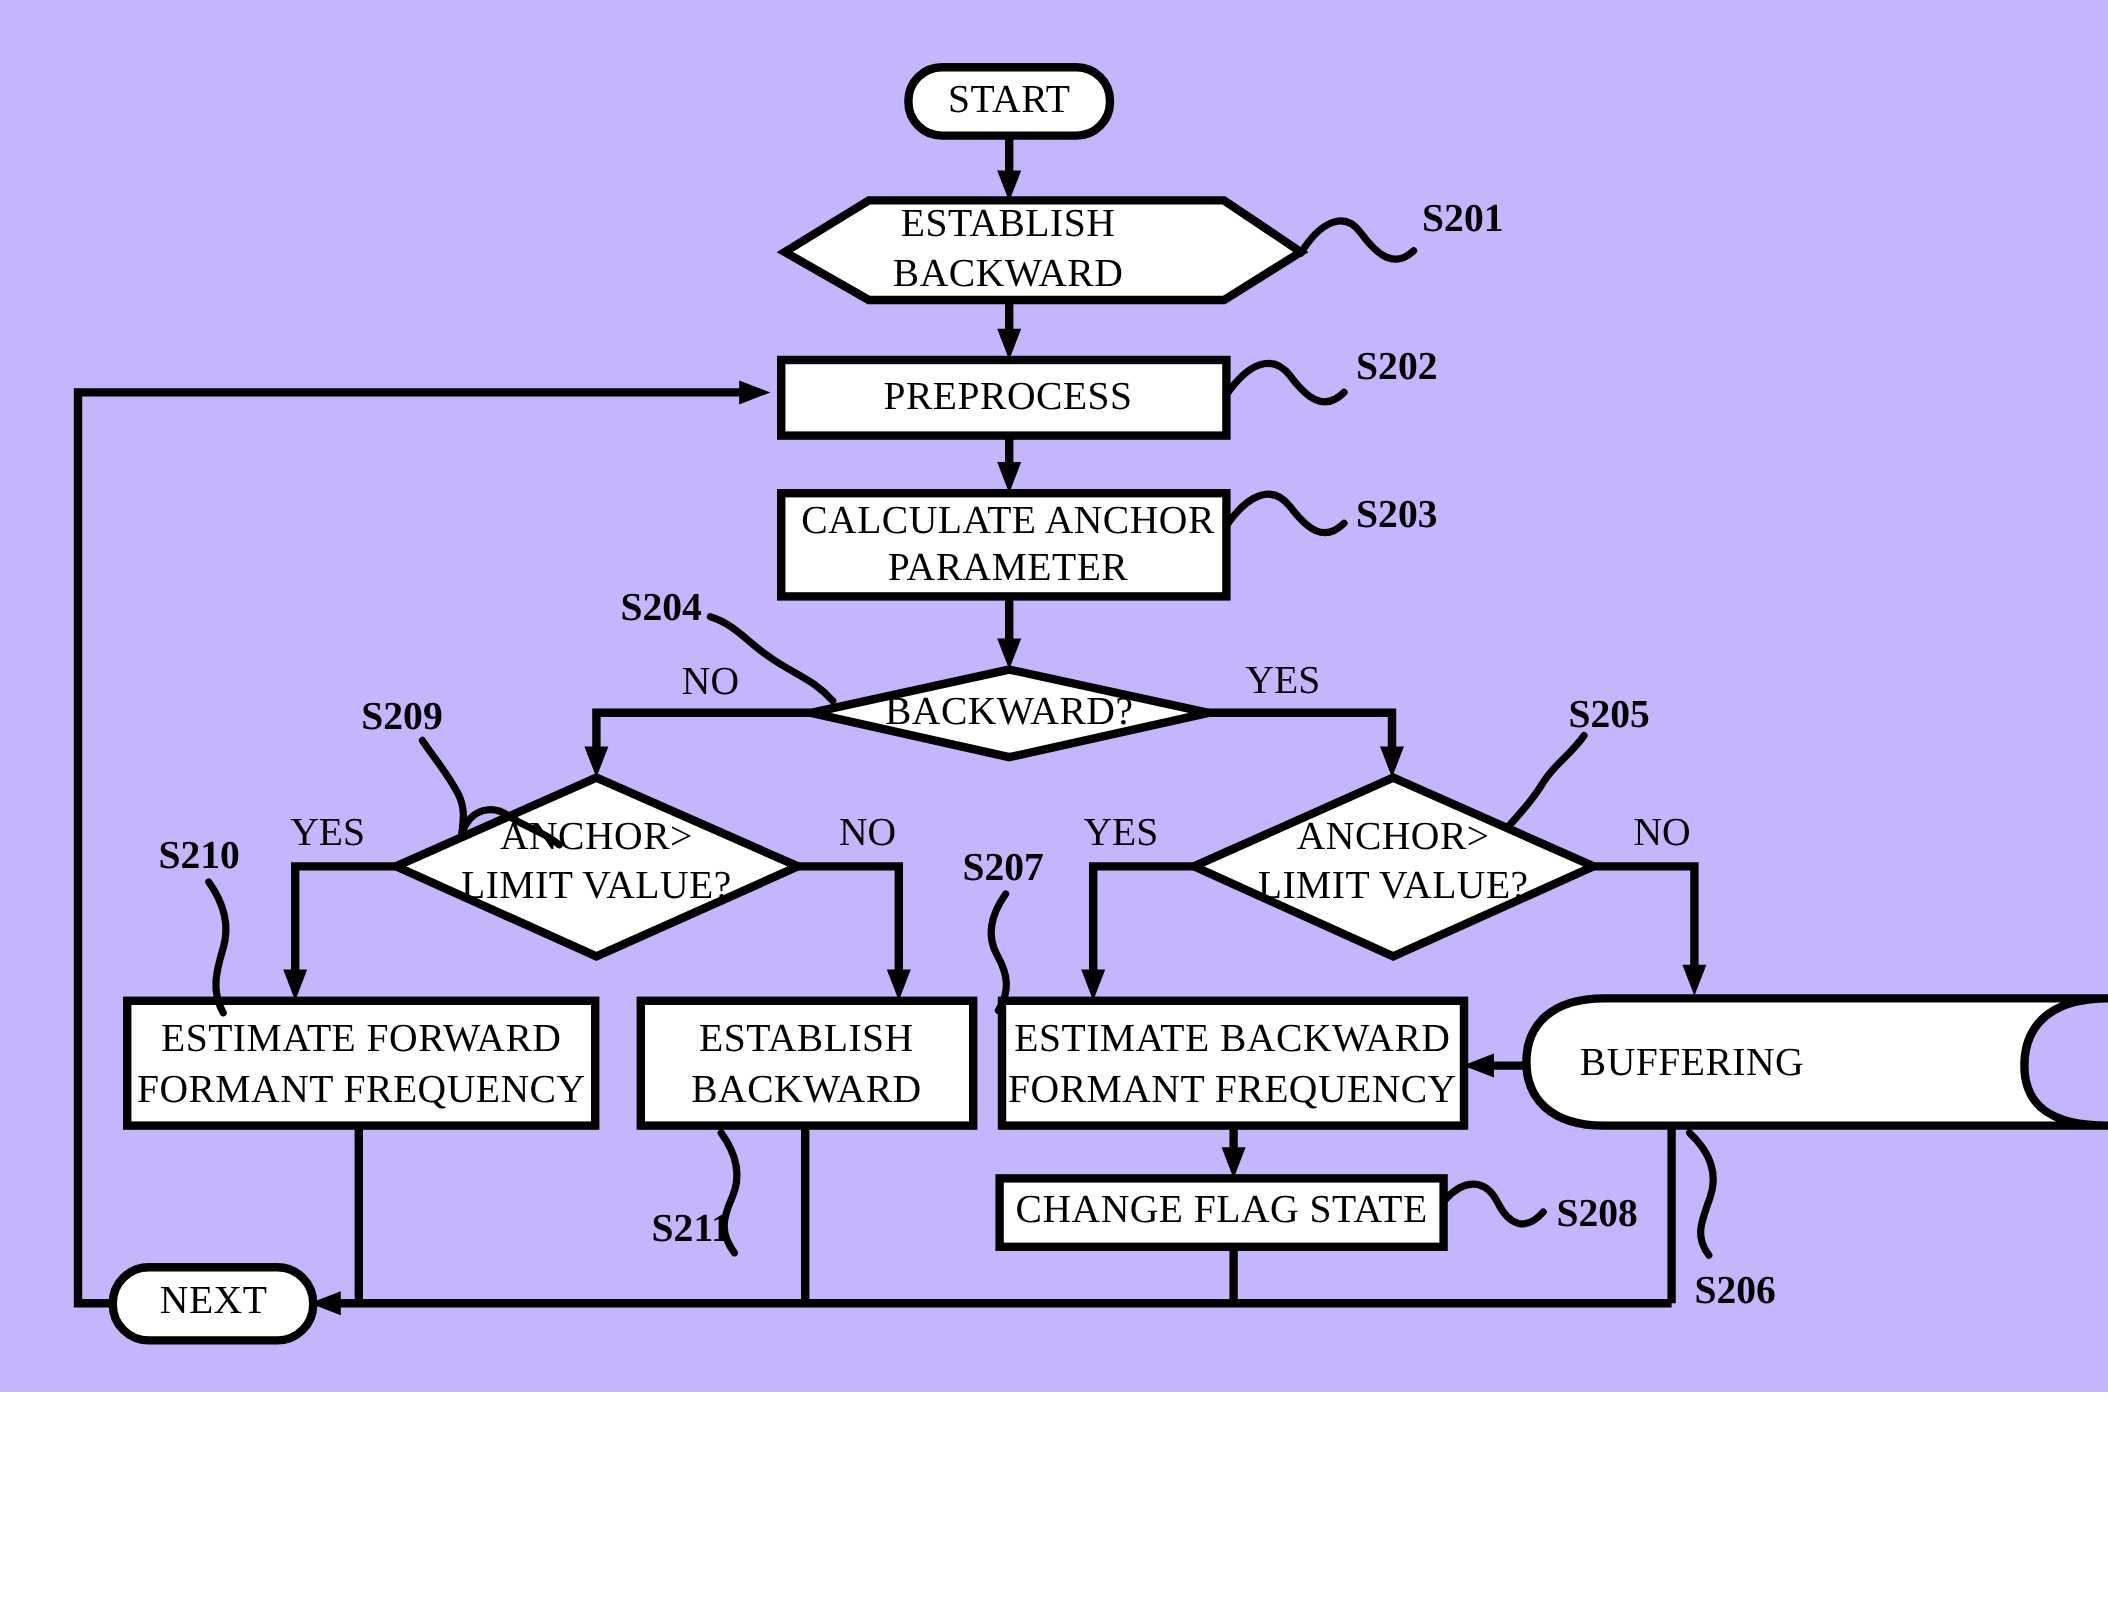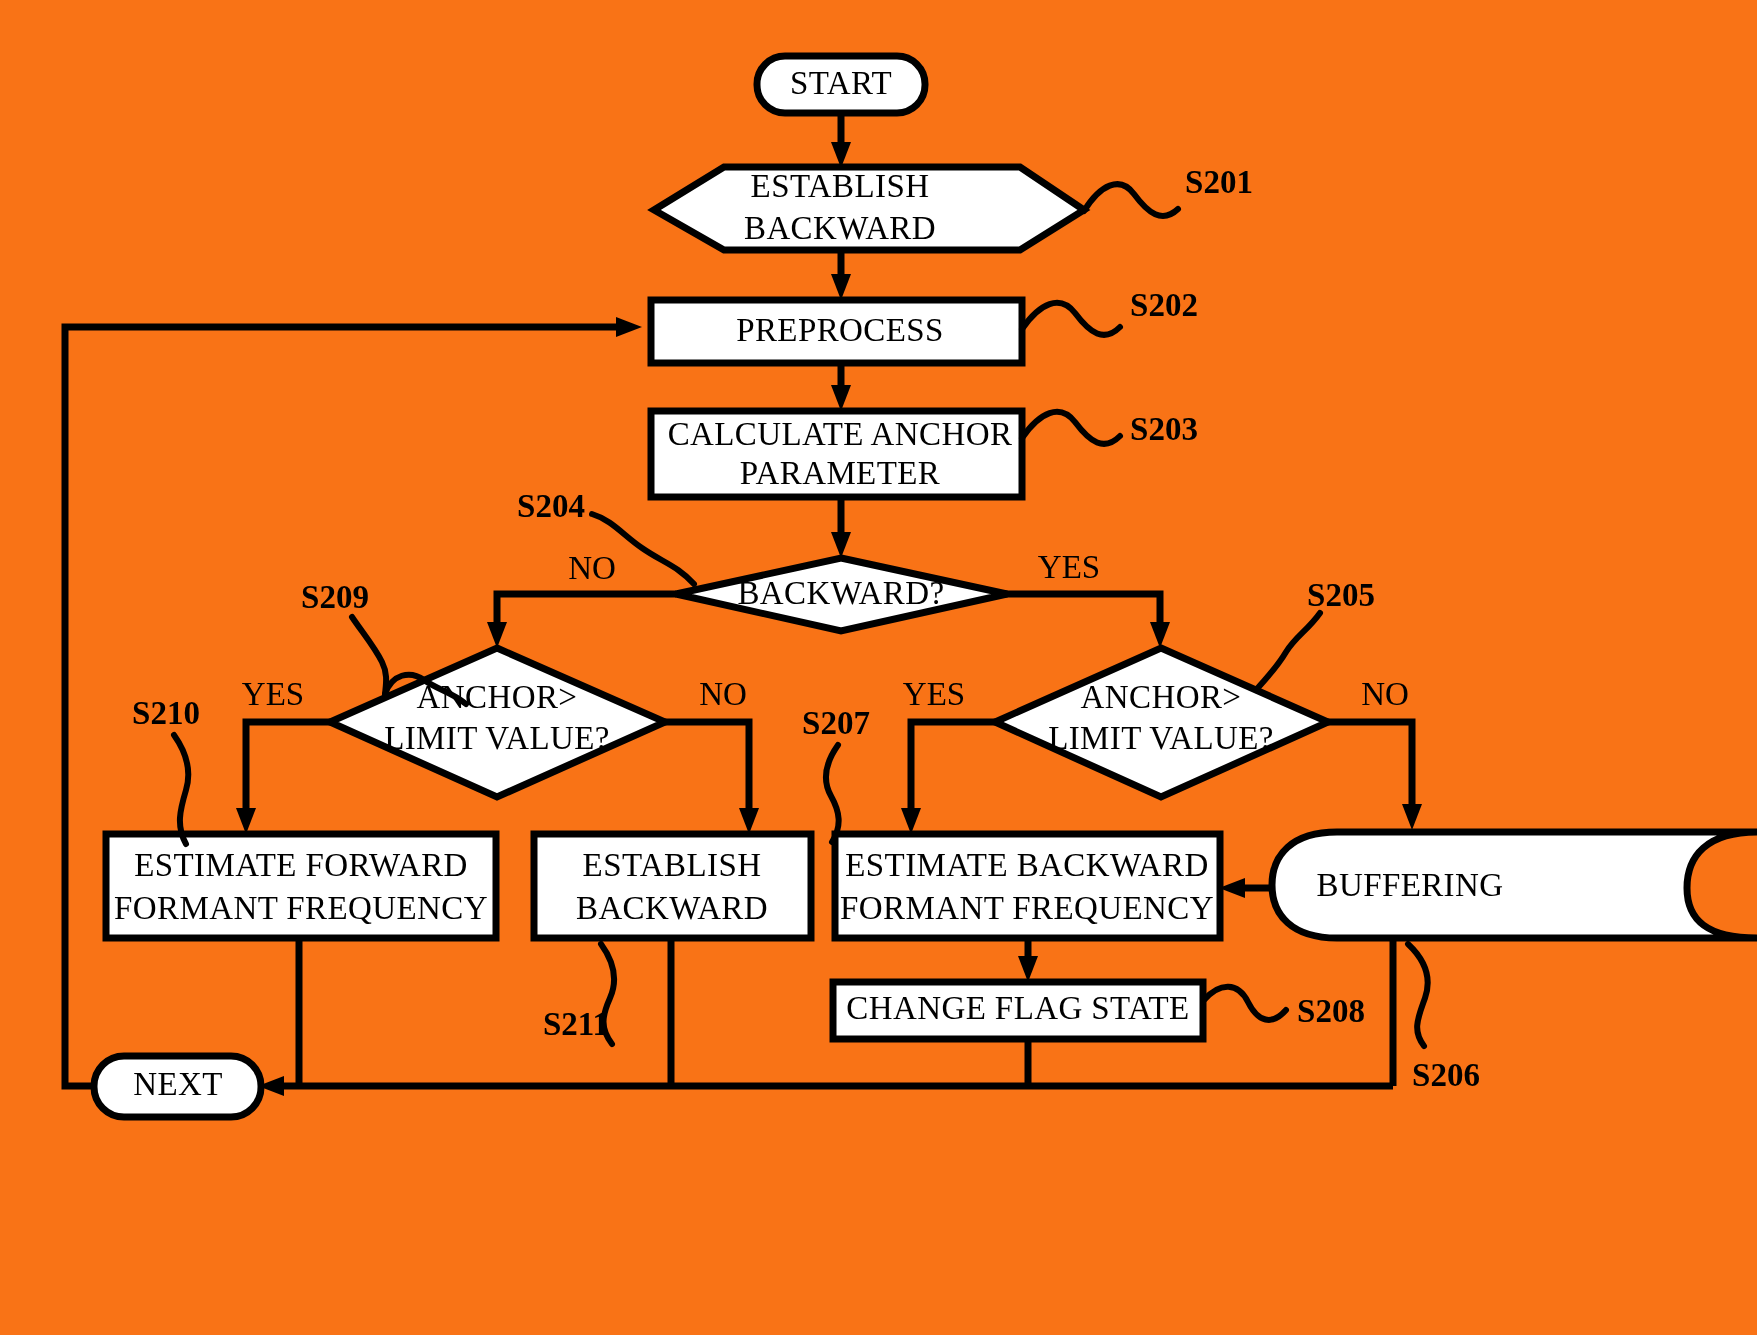--- a/index.html
+++ b/index.html
@@ -4,22 +4,22 @@
 <title>Flowchart</title>
 <style>
   html, body {
     margin: 0;
     padding: 0;
     background: #ffffff;
   }
   #diagram-root {
     position: relative;
     width: 1757px;
-    height: 1335px;
-    background: #f97316;
+    height: 1160px;
+    background: #c4b5fd;
     font-family: "Liberation Serif", "DejaVu Serif", serif;
   }
   svg#flow {
     display: block;
     width: 1757px;
     height: 1335px;
   }
   .shape-stroke {
     fill: #ffffff;
     stroke: #000000;

